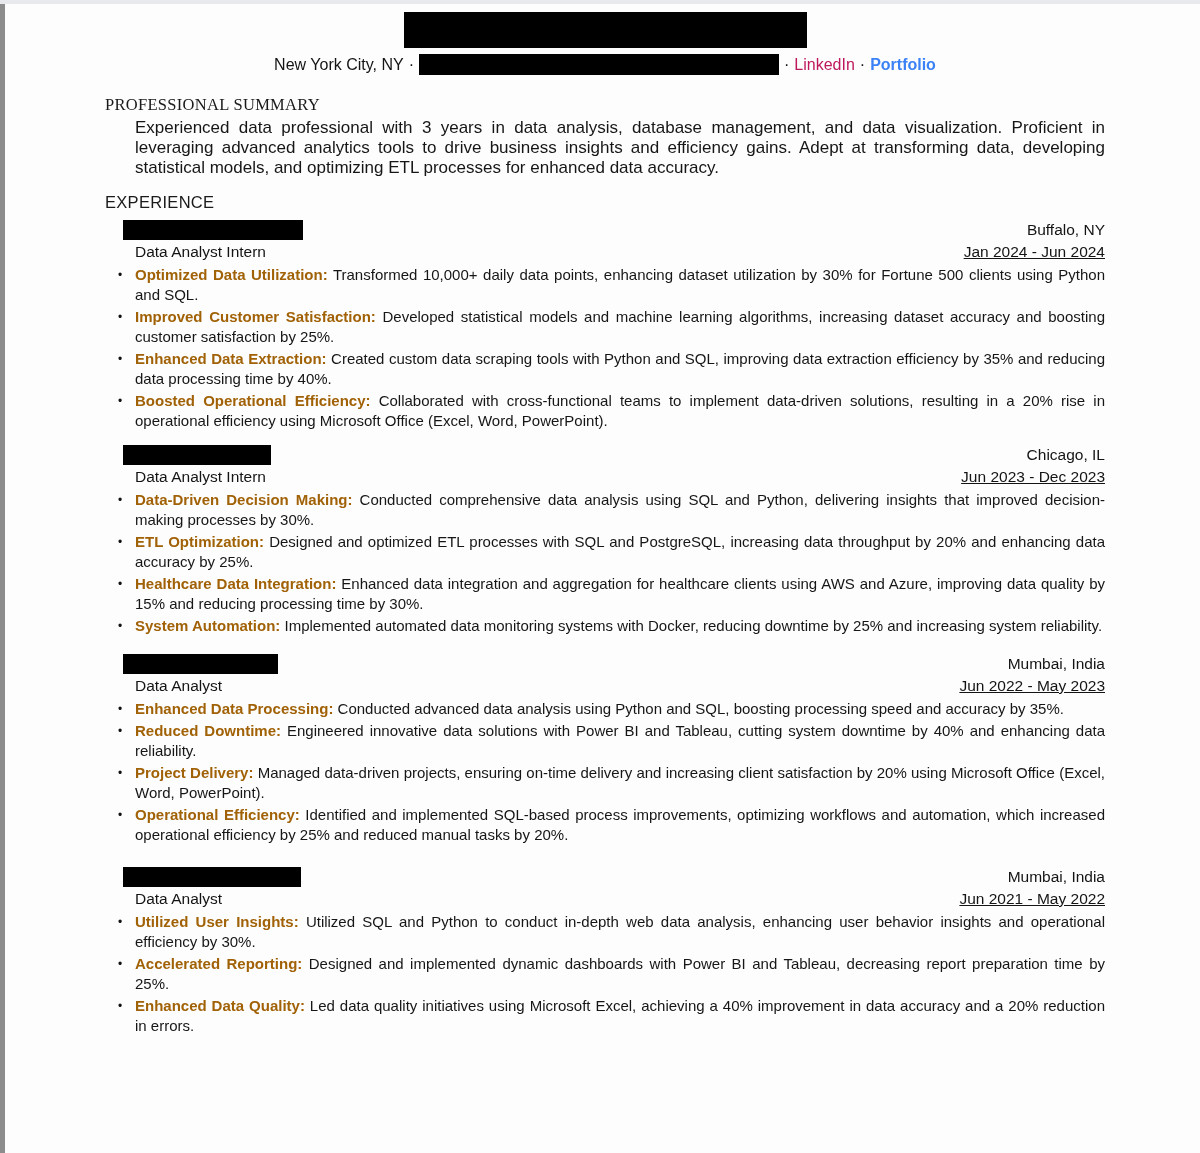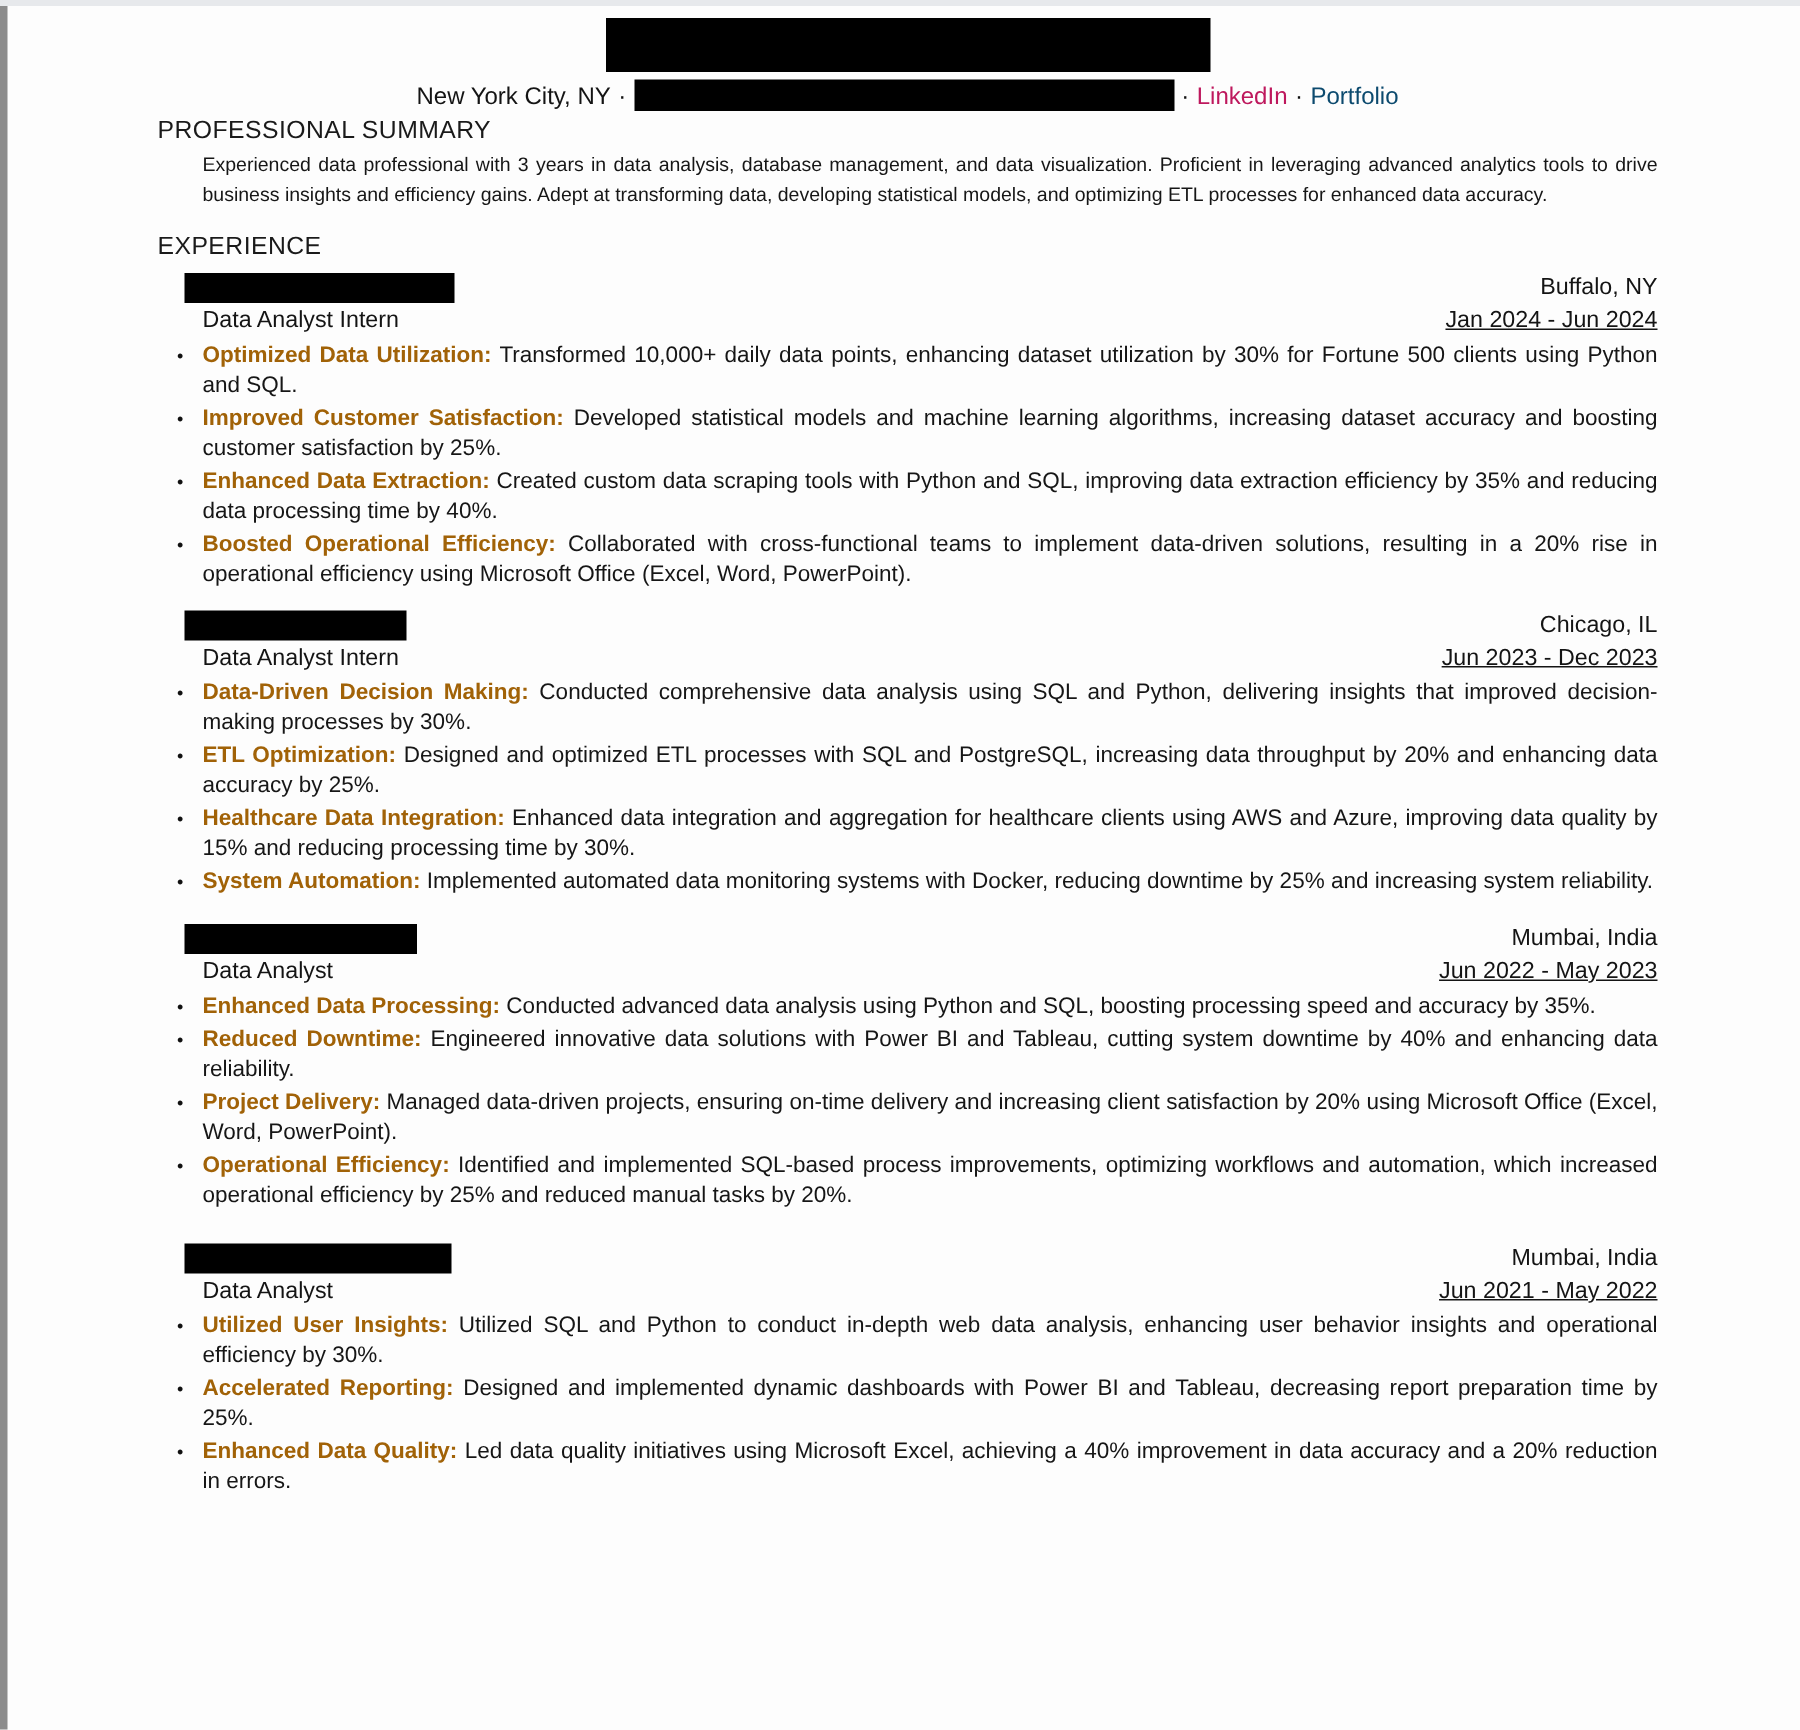--- a/index.html
+++ b/index.html
@@ -40,26 +40,26 @@
     margin-top: -3px;
   }
   .sep { margin: 0 5px; color: #111; }
   .link { cursor: pointer; }
   
   .section-heading {
     font-size: 16.5px; line-height: 20px;
     letter-spacing: 0.3px;
     color: #1a1a1a;
   }
-  .heading-summary { margin-top: 1px; }
+  .heading-summary { margin-top: 19px; font-family: Liberation Serif, serif; }
   .heading-skills { margin-top: 10px; }
   .heading-experience { margin-top: 14px; }
   .body-para {
     margin: 3px 0 0 30px;
-    font-size: 13px; line-height: 20px;
+    font-size: 17px; line-height: 20px;
     text-align: justify;
     color: #161616;
   }
   
   .job { margin-top: 8px; }
   .job + .job { margin-top: 14px; }
   .job:nth-child(3) { margin-top: 18px; }
   .job:nth-child(4) { margin-top: 22px; }
   .job-row1 {
     display: flex; justify-content: space-between; align-items: flex-start;
@@ -103,21 +103,21 @@
 </head>
 <body>
 
 <div class="top-strip"></div>
 <div class="left-edge-bar"></div>
 
 <div class="page">
 
   <div class="name-redaction"></div>
 
-  <div class="contact-line"><span>New York City, NY</span><span class="sep">·</span><span class="contact-redaction"></span><span class="sep">·</span><span class="link" style="color: #be185d;">LinkedIn</span><span class="sep">·</span><span class="link" style="color: #0c4a6e;">Portfolio</span></div>
+  <div class="contact-line"><span>New York City, NY</span><span class="sep">·</span><span class="contact-redaction"></span><span class="sep">·</span><span class="link" style="color: #be185d;">LinkedIn</span><span class="sep">·</span><span class="link" style="color: #3b82f6; font-weight: bold;">Portfolio</span></div>
 
   <div class="section-heading heading-summary">PROFESSIONAL SUMMARY</div>
   <div class="body-para">Experienced data professional with 3 years in data analysis, database management, and data visualization. Proficient in leveraging advanced analytics tools to drive business insights and efficiency gains. Adept at transforming data, developing statistical models, and optimizing ETL processes for enhanced data accuracy.</div>
 
 
   <div class="section-heading heading-experience">EXPERIENCE</div>
 
   <div id="jobs-container">
   <div class="job">
     <div class="job-row1">

